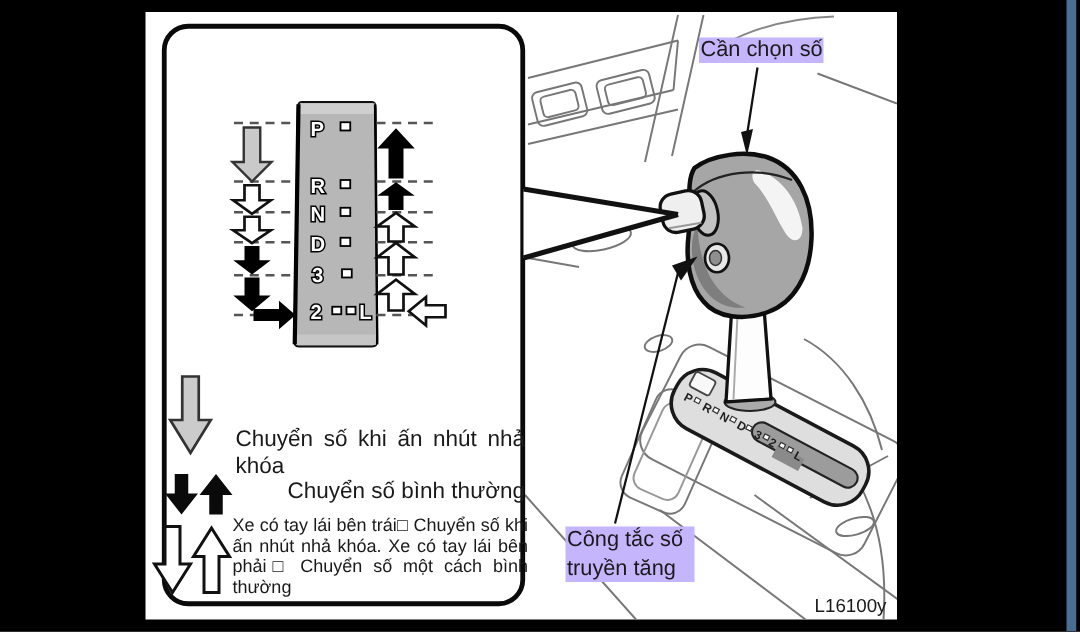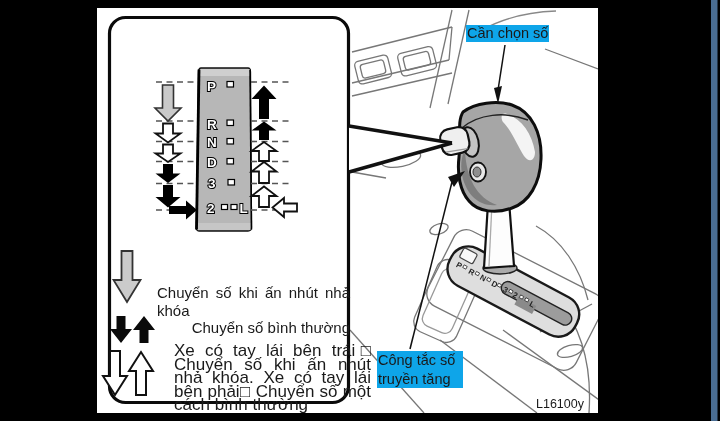--- a/index.html
+++ b/index.html
@@ -1,23 +1,23 @@
 <!DOCTYPE html>
 <html><head>
 <meta charset="utf-8">
 <style>
   html,body{margin:0;padding:0;background:#000;}
   .stage{position:relative;width:720px;height:421px;background:#000;overflow:hidden;
          font-family:"Liberation Sans","DejaVu Sans",sans-serif;color:#1a1a1a;}
   .stage svg{position:absolute;left:0;top:0;}
   .txt{position:absolute;line-height:1.2;}
   .legend-text{font-size:15px;line-height:18px;width:193px;text-align:justify;}
-  .legend-text-sm{font-size:17px;line-height:13.5px;width:197px;text-align:justify;margin-left:19px;}
-  .callout-label{font-size:14.5px;background:#0ea5e9;padding:0 1px;}
-  .fig-code{font-size:12.5px;width:62px;text-align:left;}
+  .legend-text-sm{font-size:12px;line-height:13.5px;width:197px;text-align:justify;}
+  .callout-label{font-size:14.5px;background:#c4b5fd;padding:0 1px;}
+  .fig-code{font-size:12.5px;width:62px;text-align:center;}
 </style>
 </head>
 <body>
 
 <div class="stage">
 
 <svg width="720" height="421" viewBox="0 0 720 421">
   <defs>
     <clipPath id="pageclip">
           <rect x="97" y="8" width="501" height="405"></rect>

